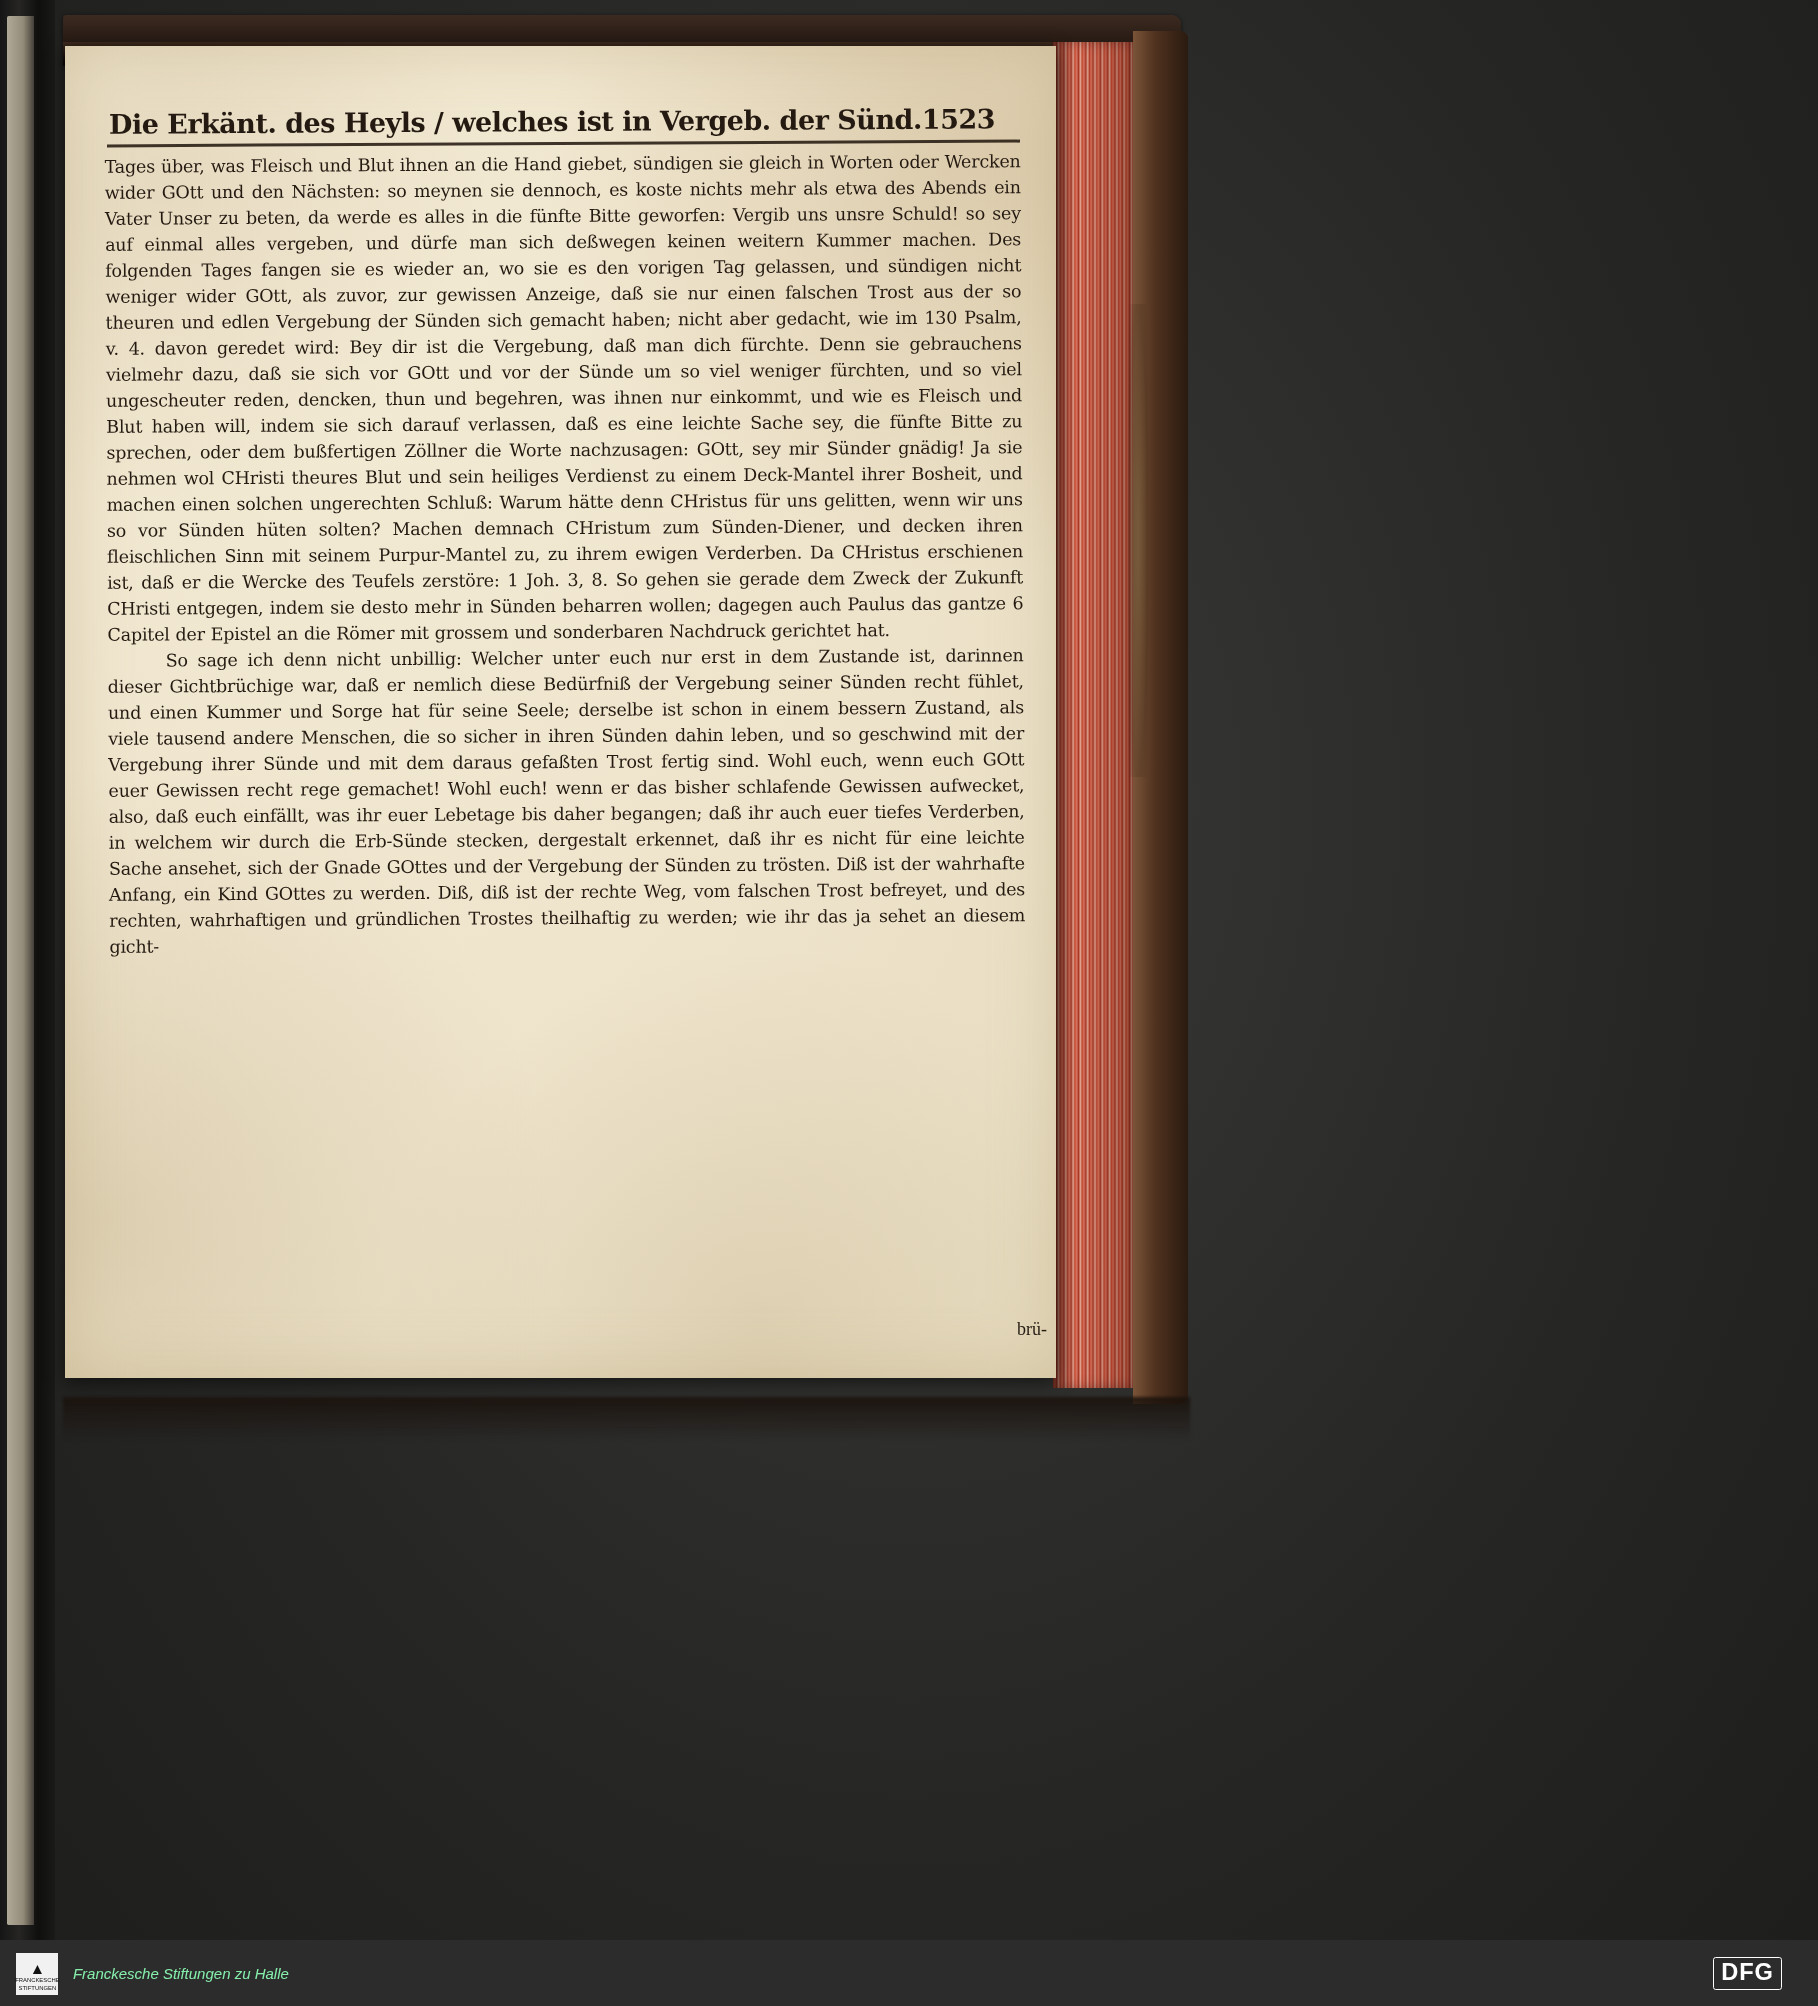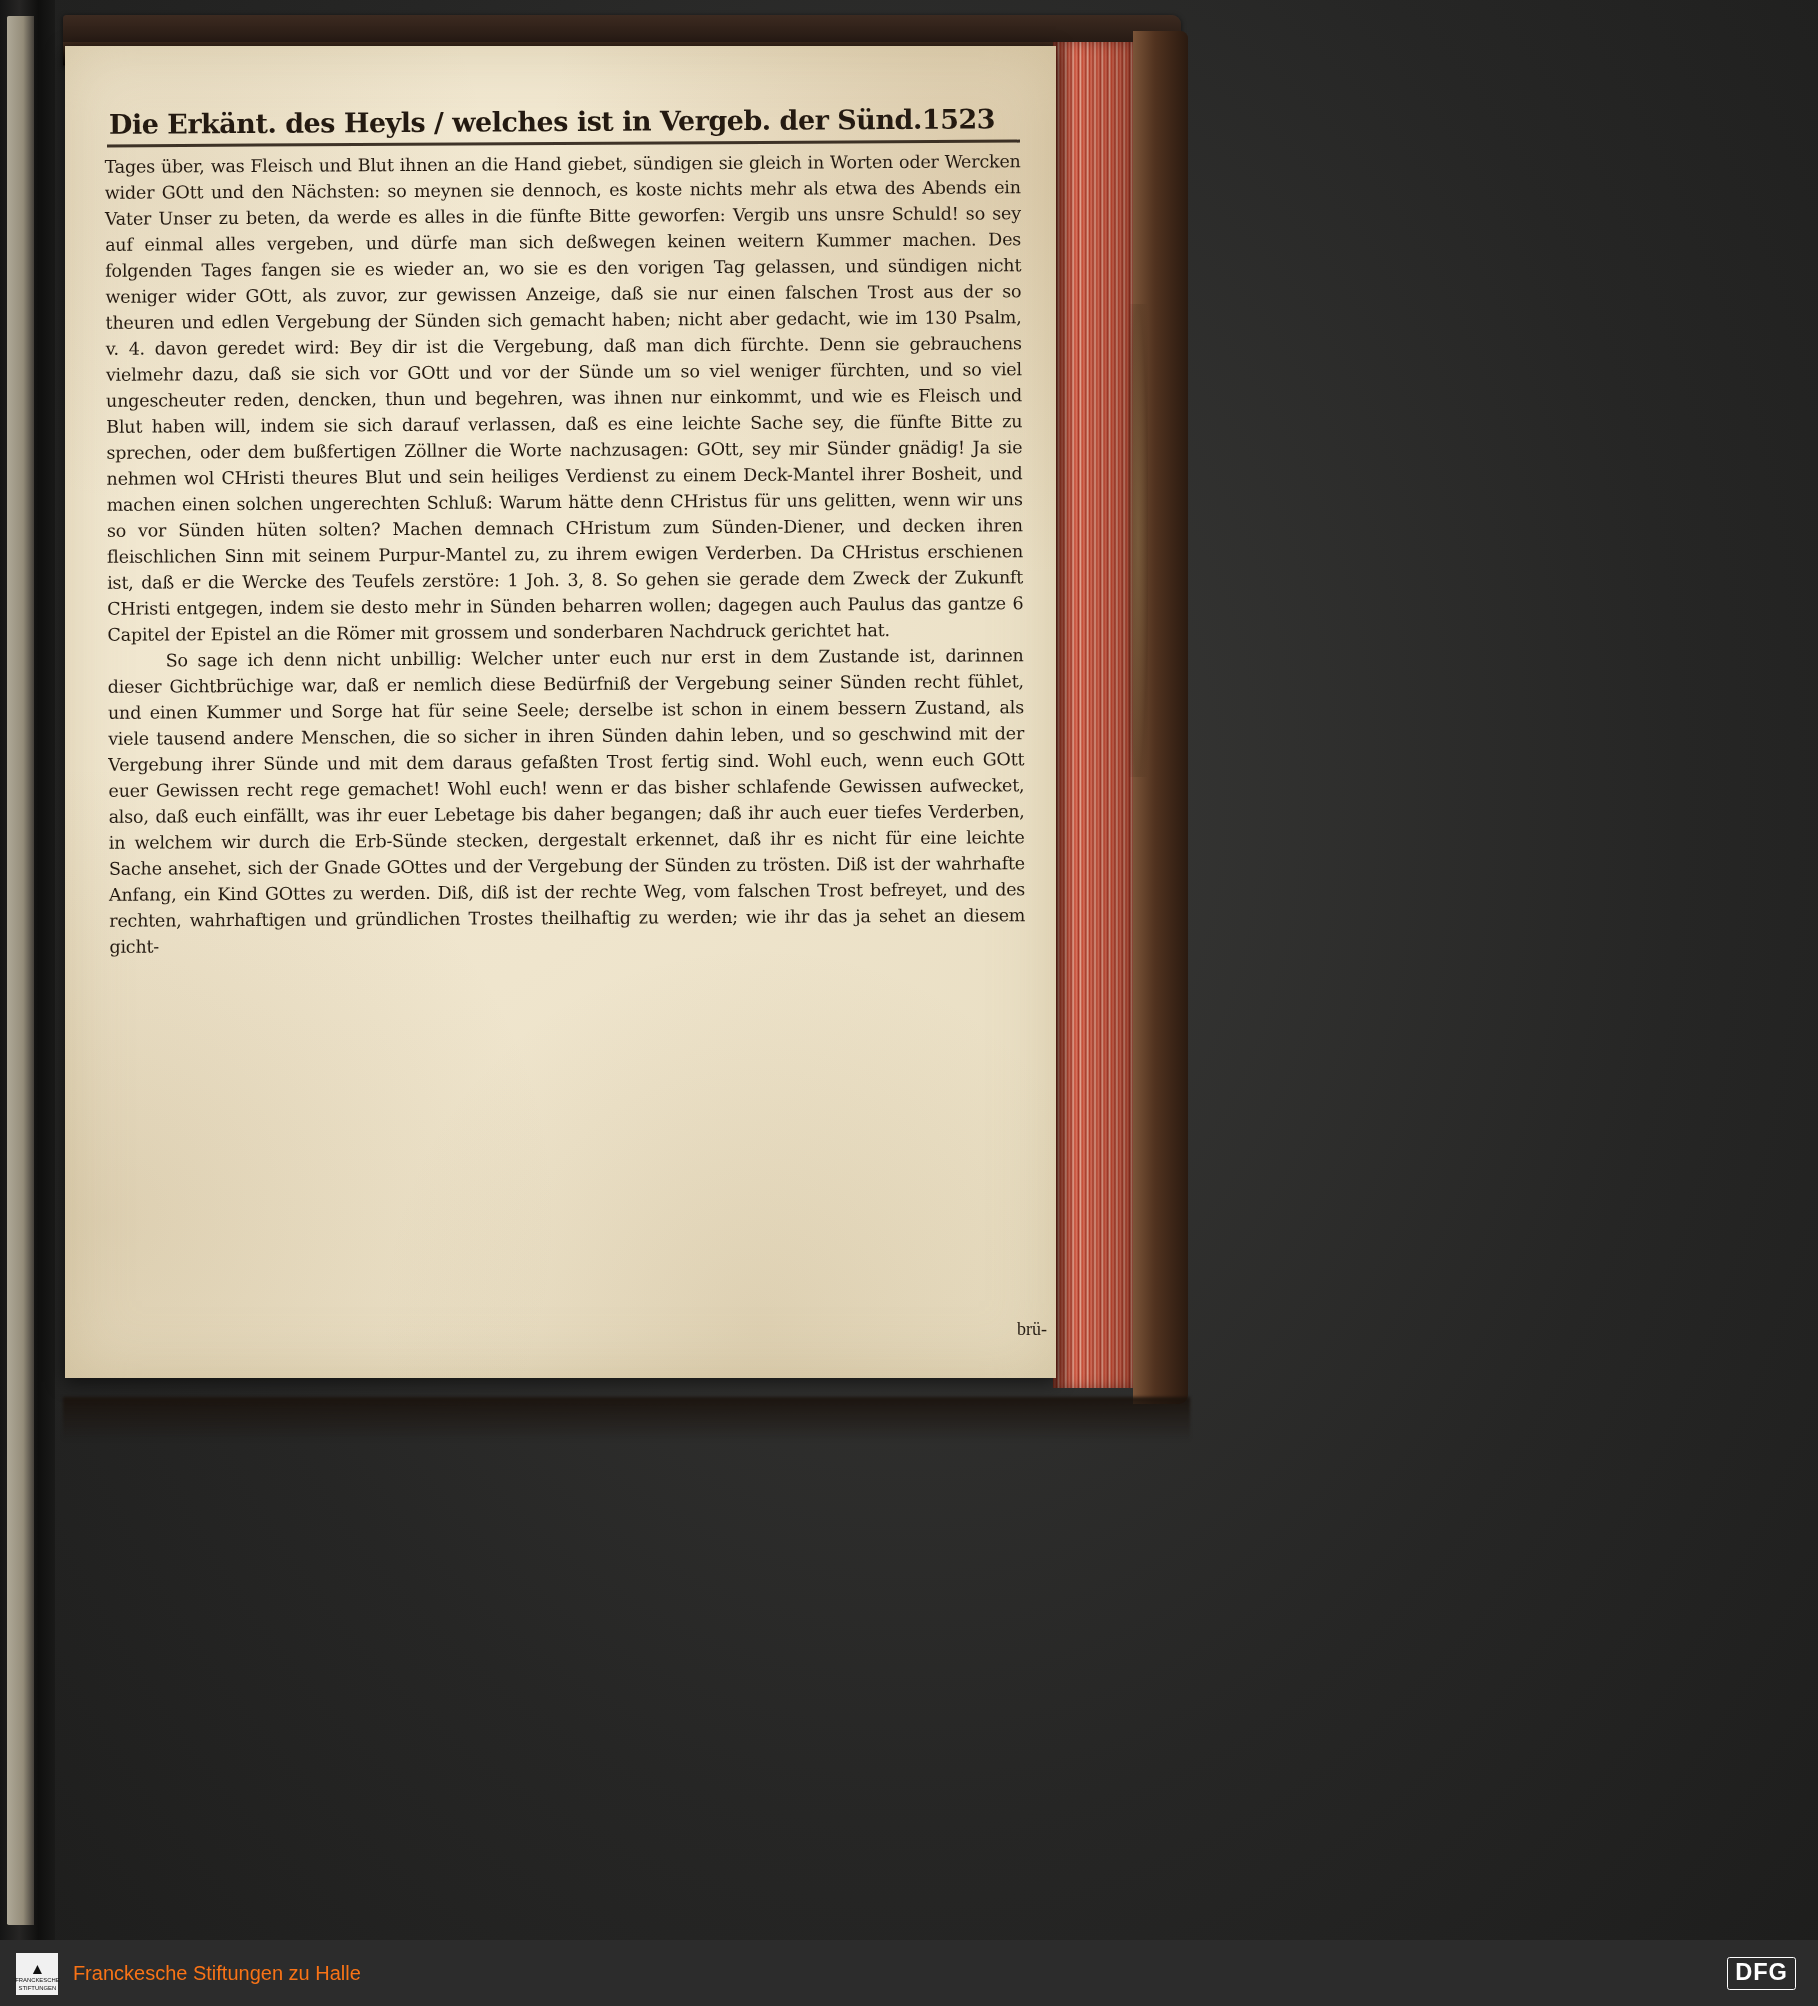--- a/index.html
+++ b/index.html
@@ -242,27 +242,28 @@
     padding-bottom: 2.7px;
     box-sizing: border-box;
   }
   .footer-logo .mark {
     font-size: 15.5px;
     line-height: 15.5px;
     margin-bottom: 0.9px;
   }
   .footer-text {
     margin-left: 14.5px;
-    color: #f97316;
+    color: #86efac;
     font-family: "Liberation Sans", sans-serif;
-    font-size: 20px;
+    font-size: 15px;
+    font-style: italic;
   }
   .footer-right {
     margin-left: auto;
-    margin-right: 22px;
+    margin-right: 36px;
     color: #fff;
     font-family: "Liberation Sans", sans-serif;
     font-weight: 700;
     font-size: 23.6px;
     letter-spacing: 0.9px;
     border: 1.8px solid #fff;
     padding: 0.9px 7.3px 2.7px 7.3px;
     border-radius: 2.7px;
   }
 </style>

